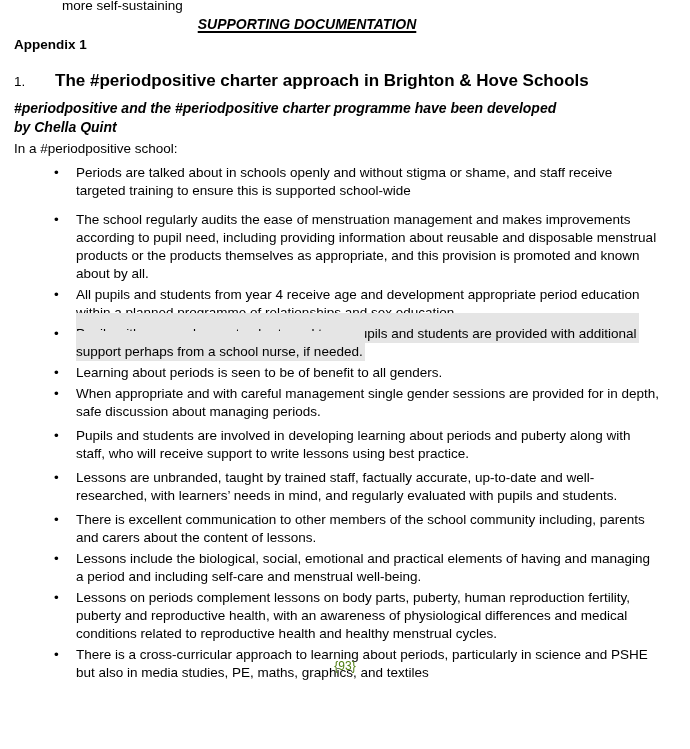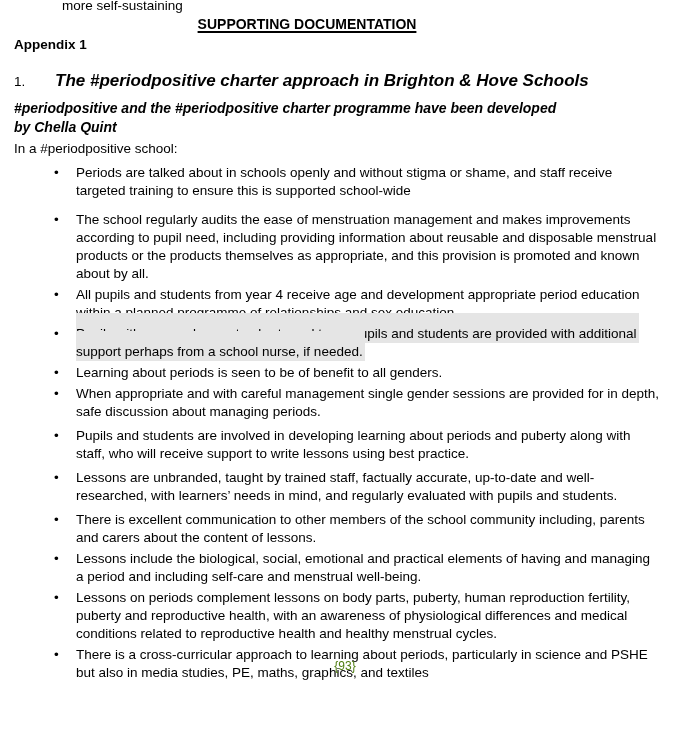--- a/index.html
+++ b/index.html
@@ -26,39 +26,39 @@
   }
   .doc-header {
     text-align: center;
     font-weight: bold;
     font-size: 14px;
     text-decoration: underline;
     text-decoration-thickness: 2px;
     text-underline-offset: 2px;
     margin-top: 0px;
     margin-right: 60px;
+    font-style: italic;
   }
   .appendix {
     font-weight: bold;
     margin-top: 3px;
   }
   .heading-row {
     display: flex;
     align-items: baseline;
     margin-top: 18px;
   }
   .heading-num {
     font-size: 13.5px;
     width: 41px;
     flex: 0 0 41px;
   }
   .heading-title {
     font-weight: bold;
     font-size: 17px;
-    font-style: italic;
   }
   .credit {
     font-weight: bold;
     font-style: italic;
     font-size: 14px;
     line-height: 19px;
     margin-top: 8px;
   }
   .list-intro {
     font-weight: normal;

